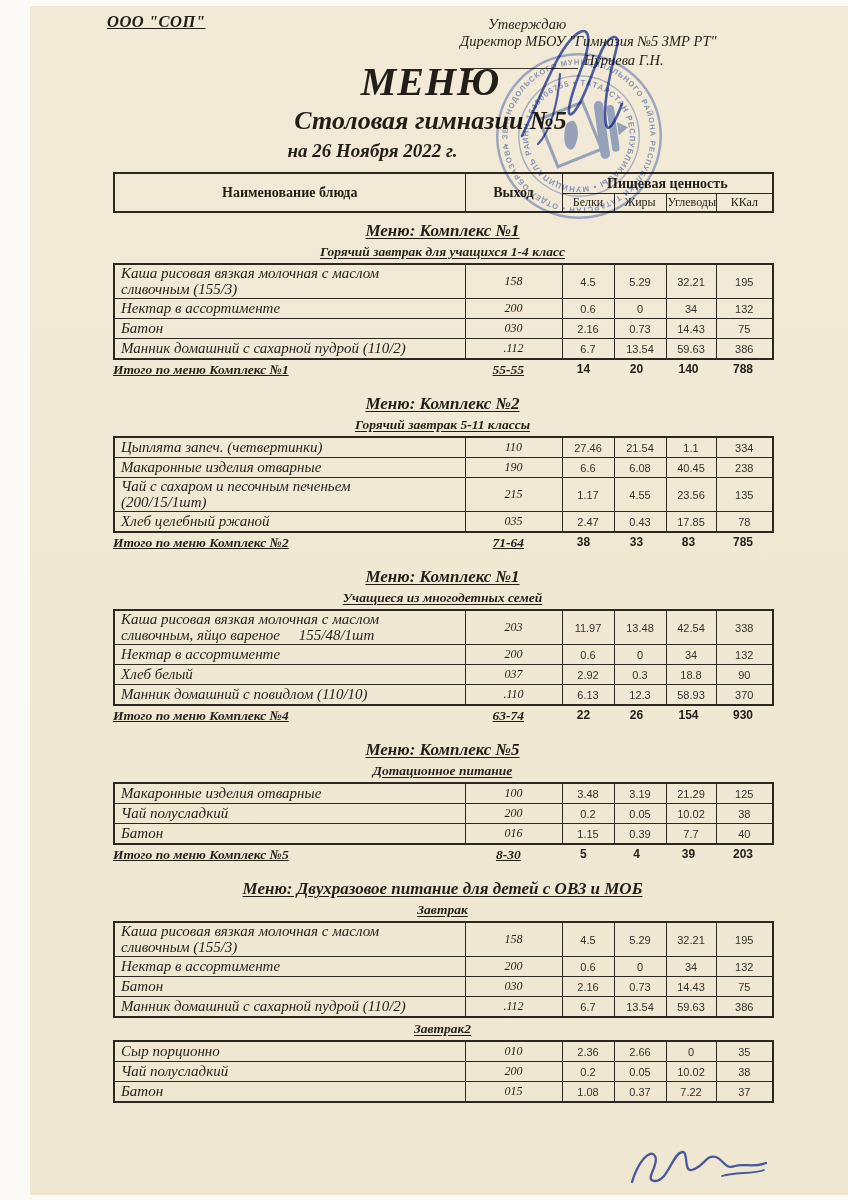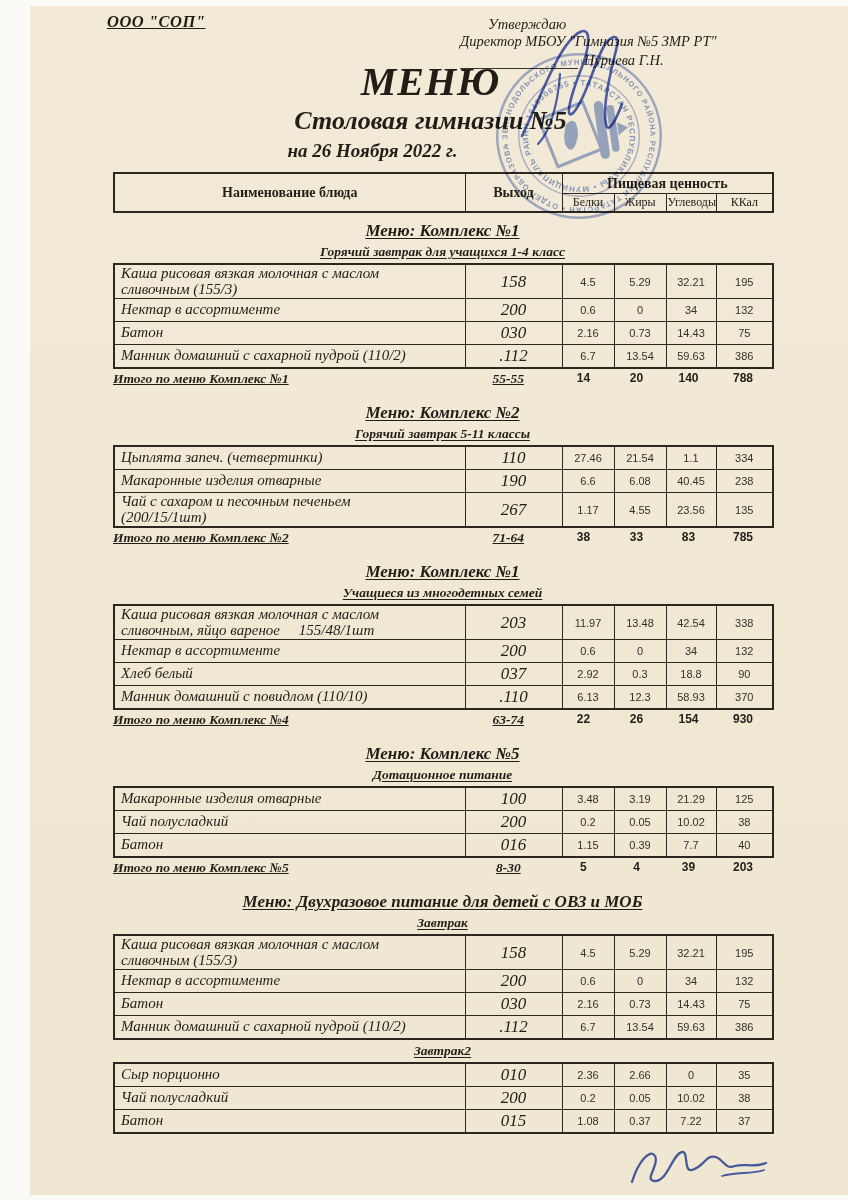--- a/index.html
+++ b/index.html
@@ -35,21 +35,21 @@
   
   table{border-collapse:collapse;table-layout:fixed;width:659px;}
   .head-table{margin-top:0;}
   .head-table td{border:1.5px solid #2b2822;text-align:center;vertical-align:middle;}
   .head-table .h-main{font-weight:bold;font-size:14px;height:17px;}
   .head-table .h-sub{font-size:12px;height:14px;}
   .head-table{border:2px solid #2b2822;}
   .menu-table{border:2px solid #2b2822;}
   .menu-table td{border:1.4px solid #2b2822;vertical-align:middle;padding:1px 6px;height:17px;}
   .c-name{font-style:italic;font-size:15px;line-height:15.5px;text-align:left;}
-  .c-out{font-style:italic;font-size:17px;text-align:center;padding:0;}
+  .c-out{font-style:italic;font-size:12px;text-align:center;padding:0;}
   .c-val{font-family:"Liberation Sans", sans-serif;font-size:11px;color:#33312c;text-align:center;padding:0;}
   
   .sec{margin-top:16px;}
   .sec:first-of-type{margin-top:8px;}
   .sec-title{margin:0 0 3px 0;text-align:center;font-size:17px;font-weight:bold;font-style:italic;}
   .sec-title span,.sub-title span{text-decoration:underline;text-underline-offset:2px;}
   .sub-title{margin:0 0 3px 0;text-align:center;font-size:13.5px;font-weight:bold;font-style:italic;}
   .group + .group .sub-title{margin-top:3px;}
   .total-row{display:flex;margin-top:2px;align-items:flex-start;}
   .t-label{width:353px;font-size:13.5px;font-weight:bold;font-style:italic;text-decoration:underline;
@@ -218,27 +218,37 @@
     <td class="c-val">6.08</td>
     <td class="c-val">40.45</td>
     <td class="c-val">238</td>
   </tr>
 
   <tr>
     <td class="c-name">
                       <div class="l1">Чай с сахаром и песочным печеньем</div>
                       <div class="l2">(200/15/1шт)</div>
                     </td>
-    <td class="c-out">267</td>
+    <td class="c-out">215</td>
     <td class="c-val">1.17</td>
     <td class="c-val">4.55</td>
     <td class="c-val">23.56</td>
     <td class="c-val">135</td>
   </tr>
 
+  <tr>
+    <td class="c-name">
+                      <div class="l1">Хлеб  целебный ржаной</div>
+                    </td>
+    <td class="c-out">035</td>
+    <td class="c-val">2.47</td>
+    <td class="c-val">0.43</td>
+    <td class="c-val">17.85</td>
+    <td class="c-val">78</td>
+  </tr>
 </tbody>
     </table>
   </div>
 </div>
     <div class="total-row">
       <div class="t-label">Итого по меню Комплекс №2</div>
       <div class="t-out">71-64</div>
       <div class="t-val t-v1">38</div>
       <div class="t-val t-v2">33</div>
       <div class="t-val t-v3">83</div>

